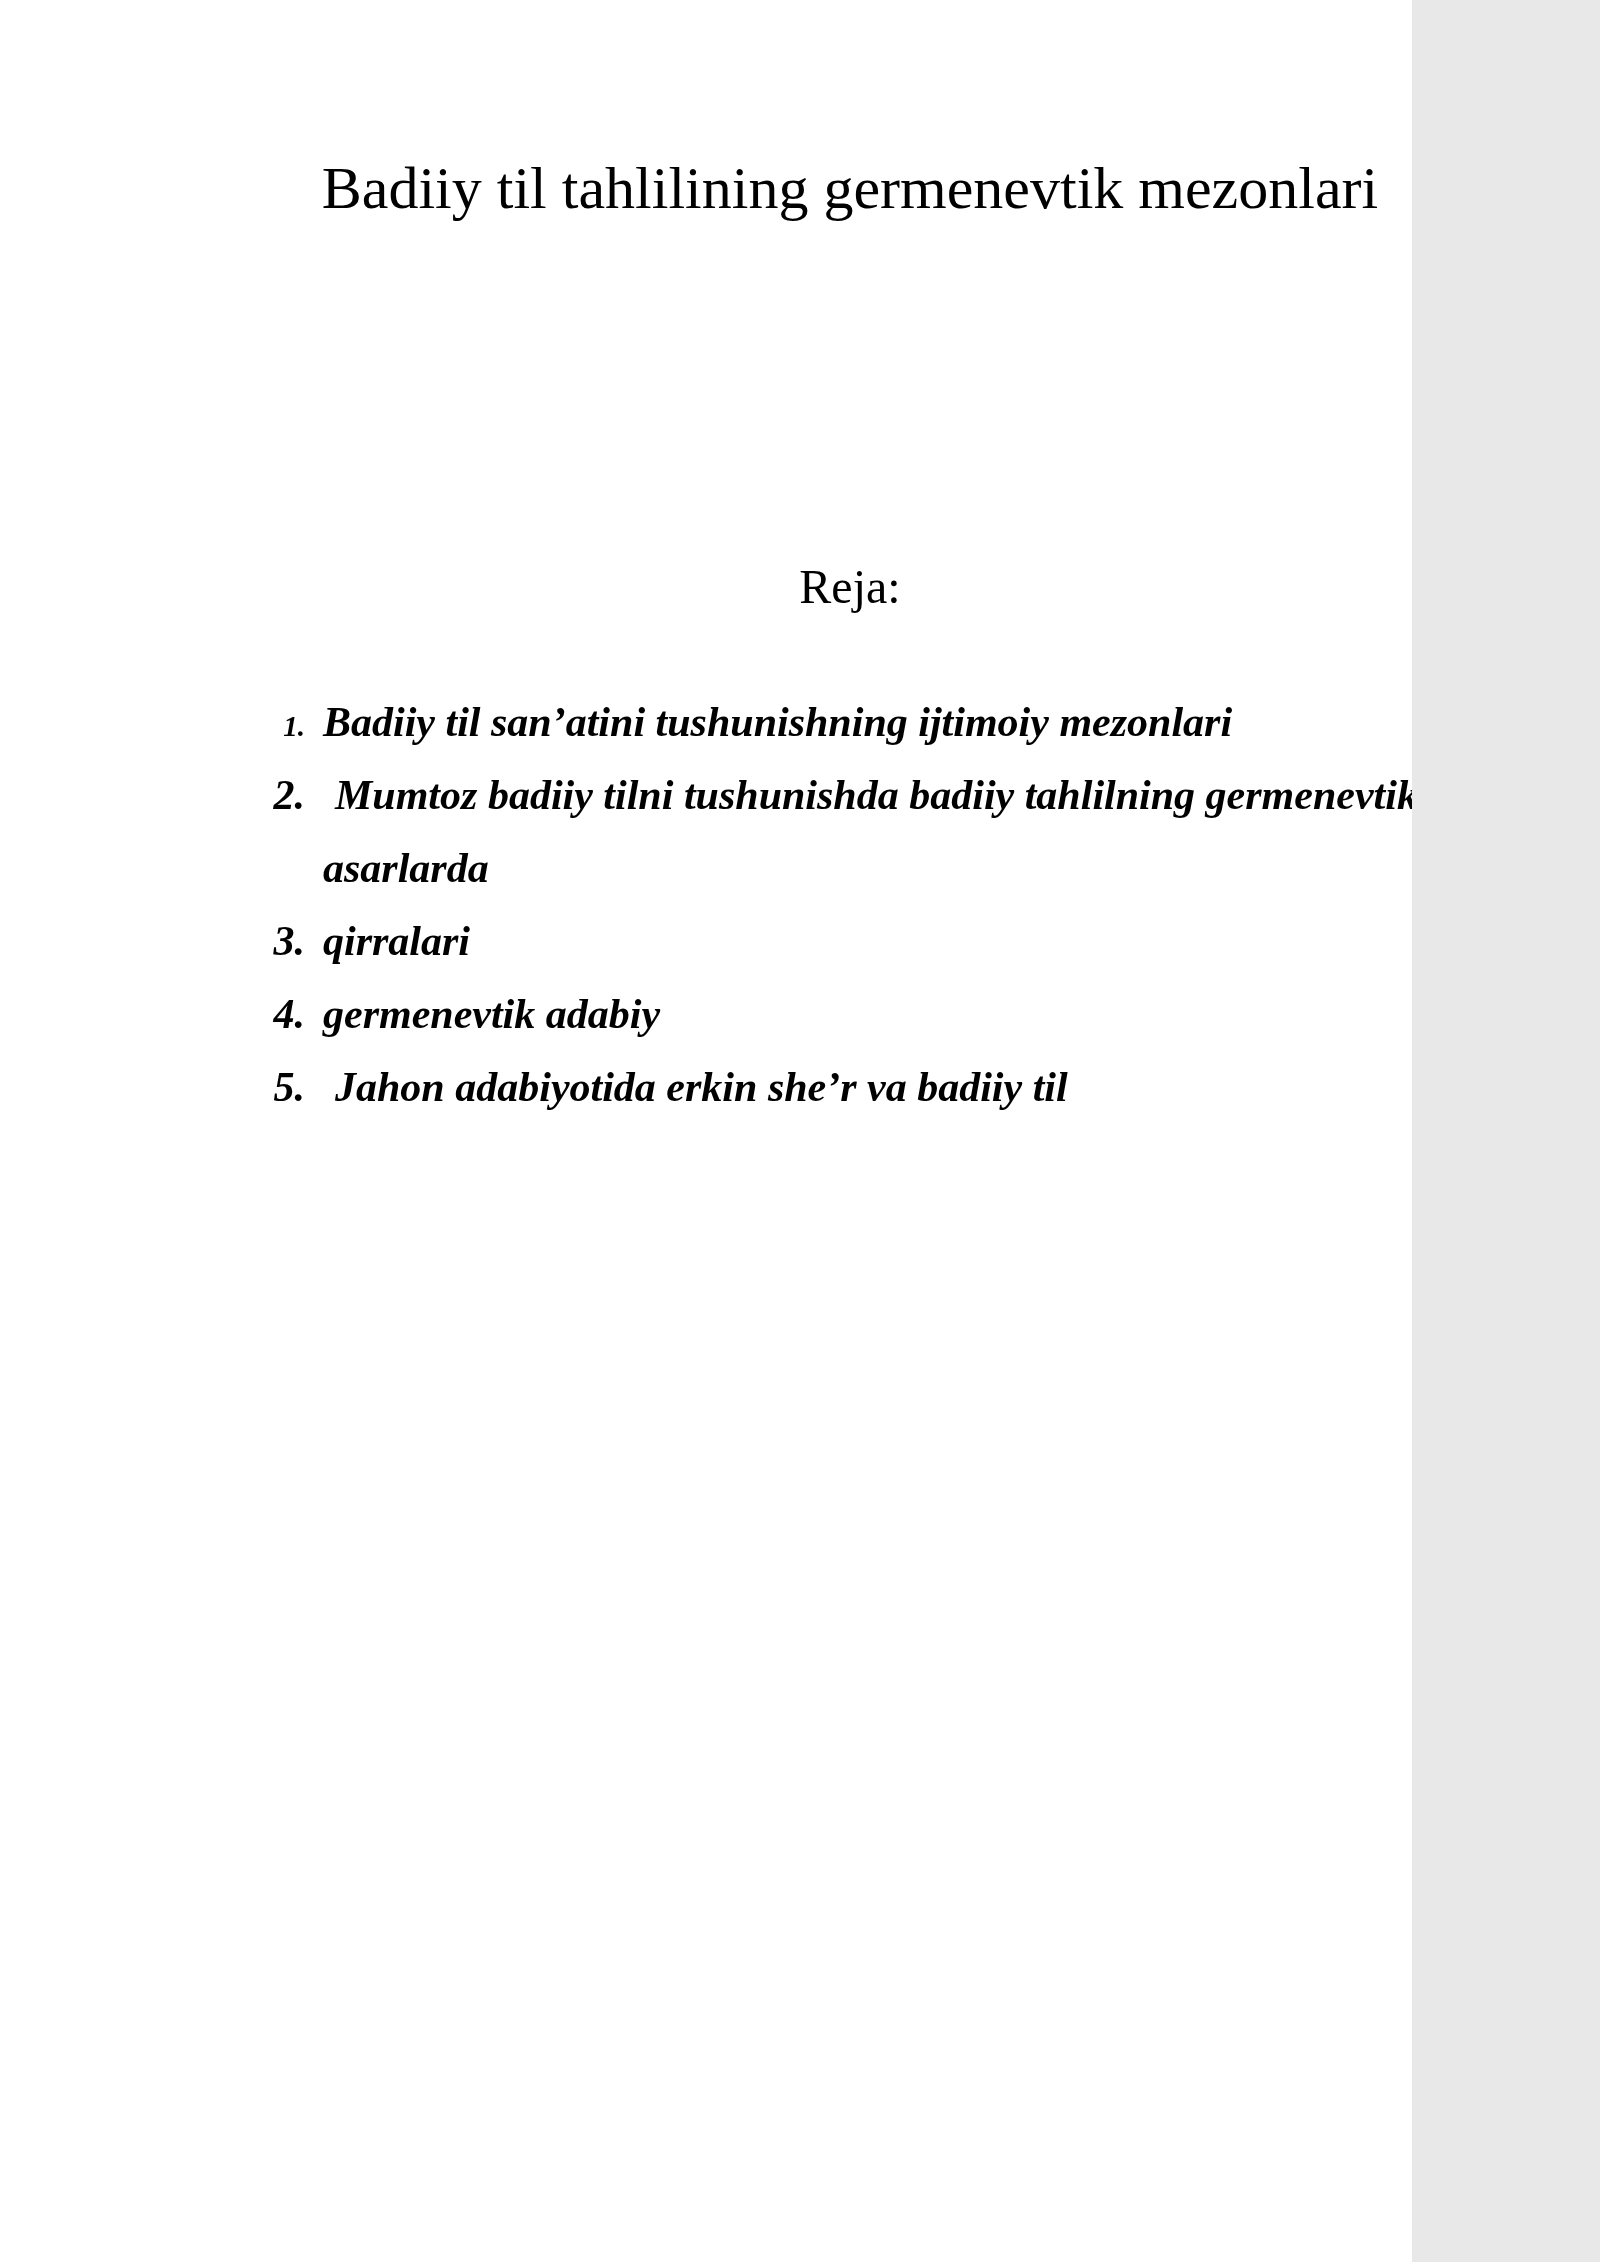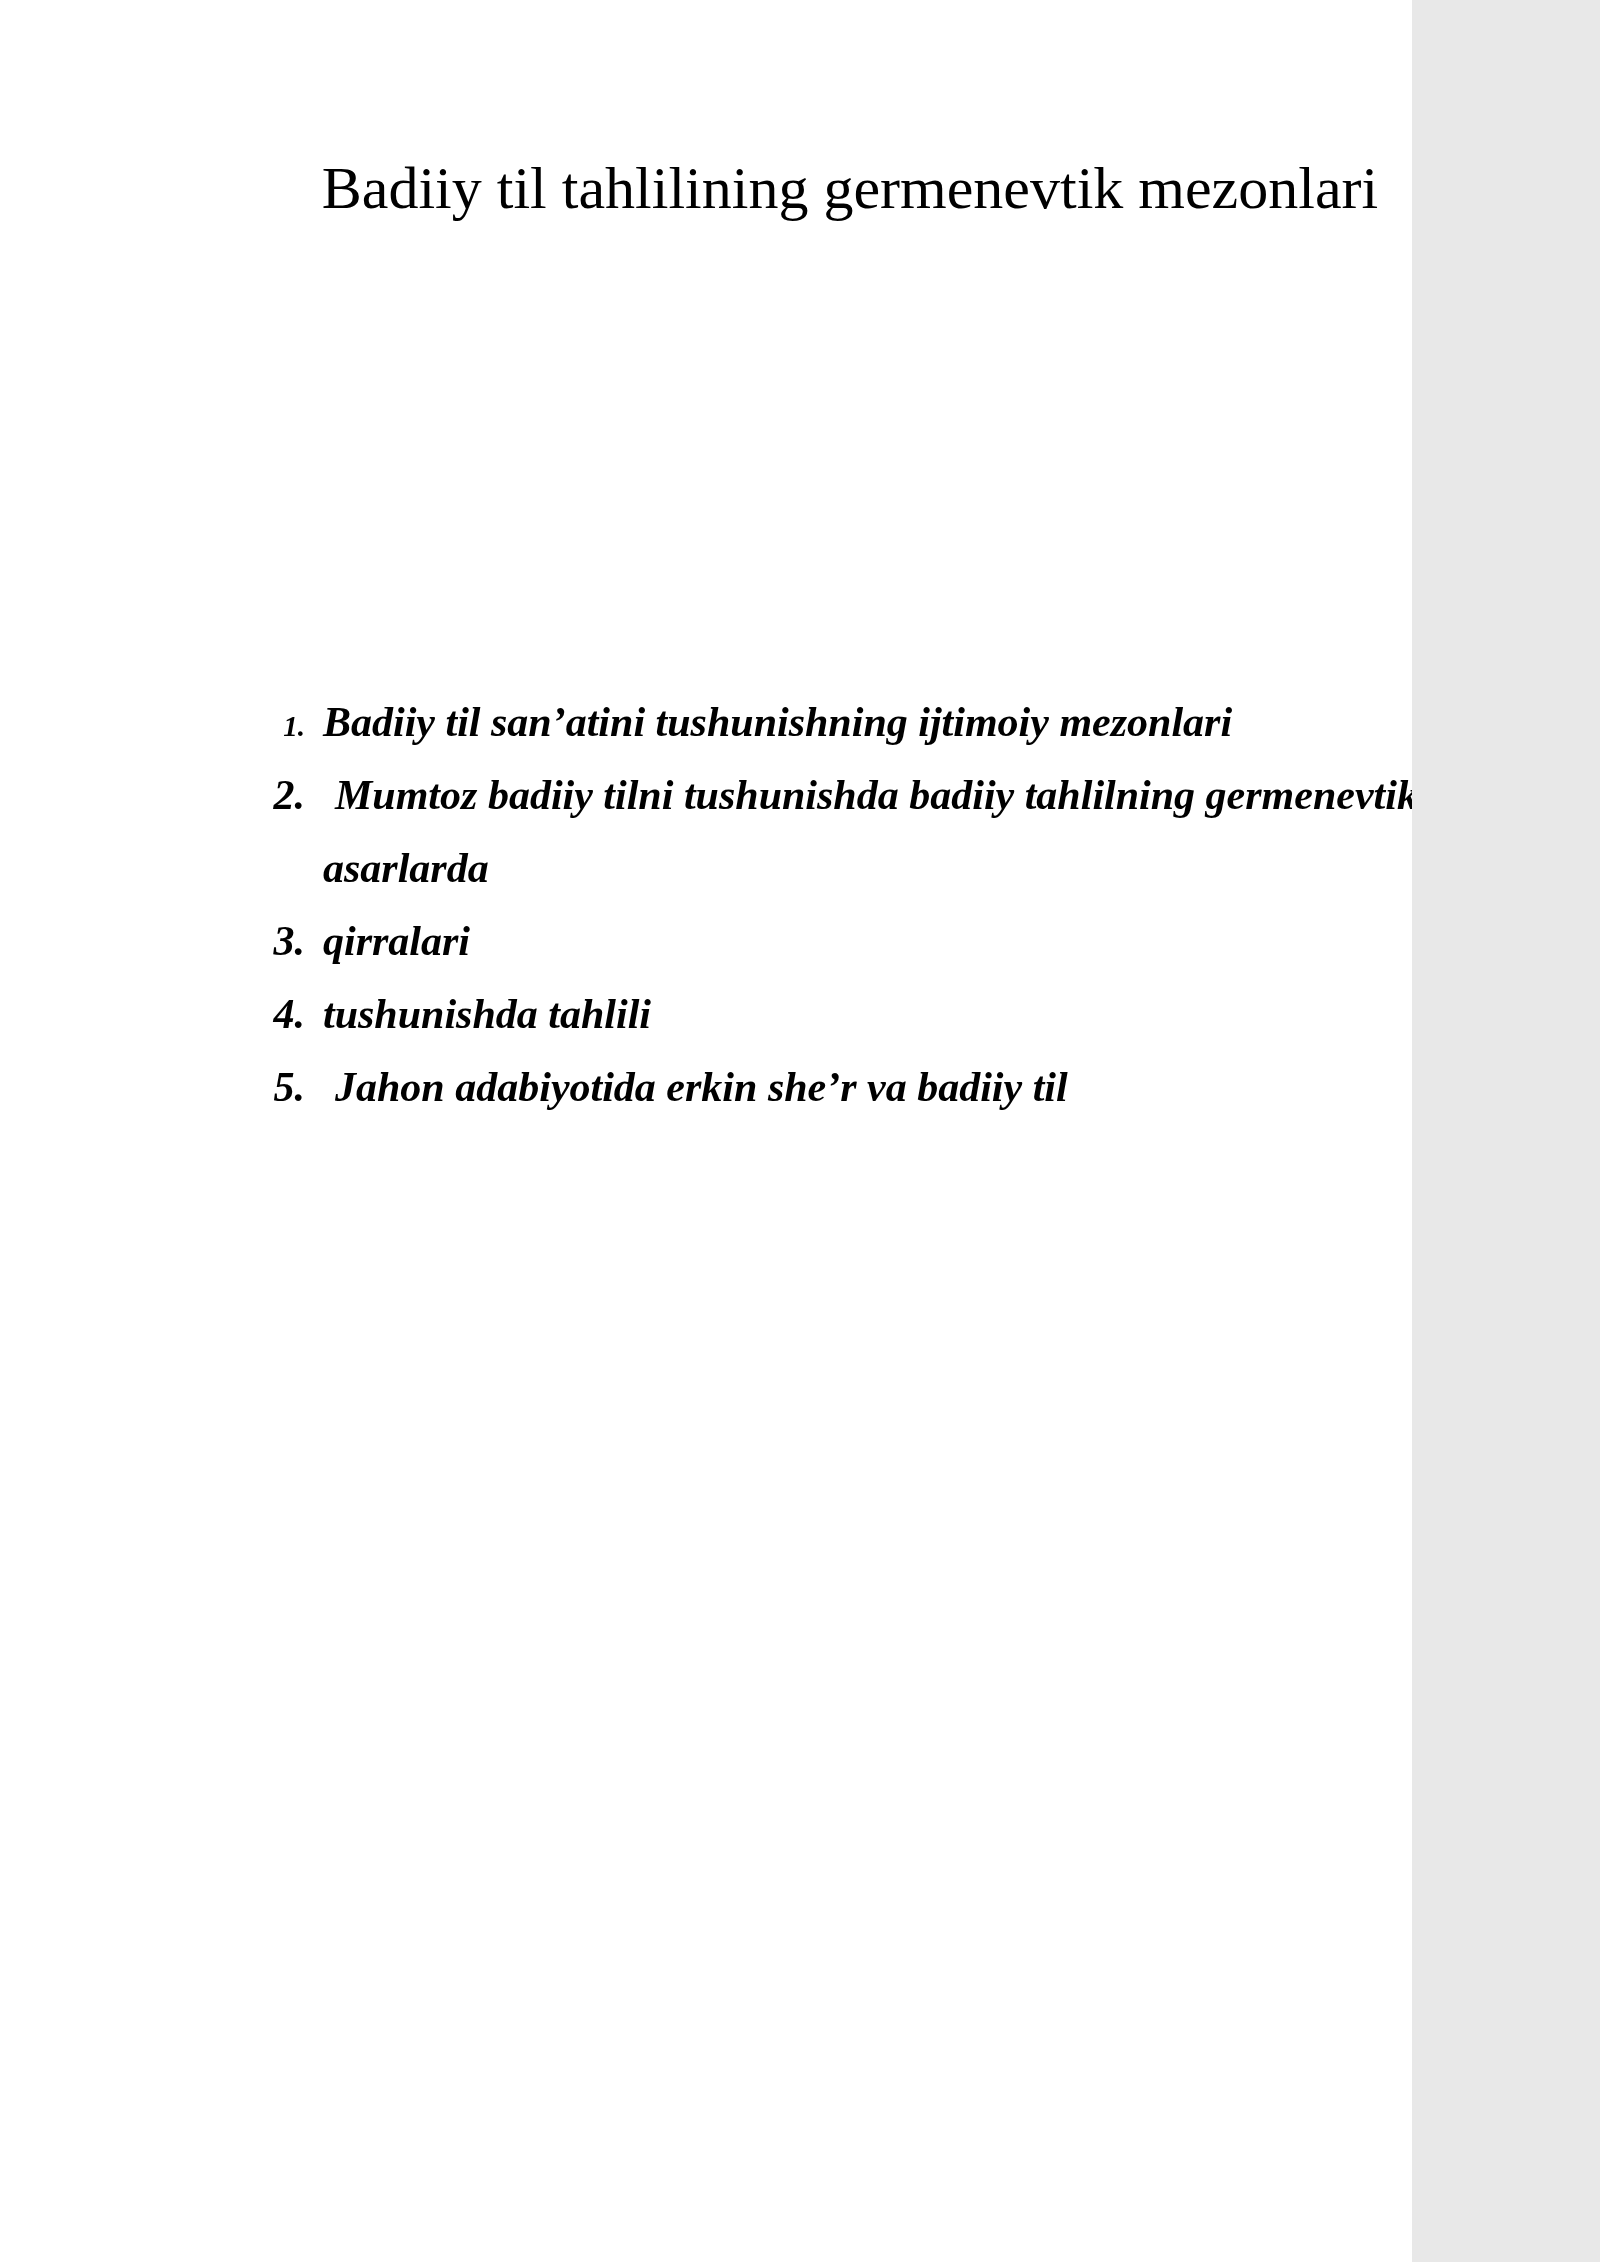--- a/index.html
+++ b/index.html
@@ -74,20 +74,21 @@
     text-indent: 12px;
   }
 </style>
 </head>
 <body>
 
 <div class="page">
 
   <h1 class="doc-title">Badiiy til tahlilining germenevtik mezonlari</h1>
 
+  <h2 class="plan-heading">Reja:</h2>
 
   <ol class="plan-list">
 
     <li>
       <span class="num small">1.</span>
       <span class="line">Badiiy til san’atini tushunishning ijtimoiy mezonlari</span>
     </li>
 
     <li>
       <span class="num">2.</span>
@@ -95,21 +96,21 @@
       <span class="line">asarlarda</span>
     </li>
 
     <li>
       <span class="num">3.</span>
       <span class="line">qirralari</span>
     </li>
 
     <li>
       <span class="num">4.</span>
-      <span class="line">tushunishda tahlili</span>
+      <span class="line">germenevtik adabiy</span>
     </li>
 
     <li>
       <span class="num">5.</span>
       <span class="line ind">Jahon adabiyotida erkin she’r va badiiy til</span>
     </li>
 
   </ol>
 </div>
 

